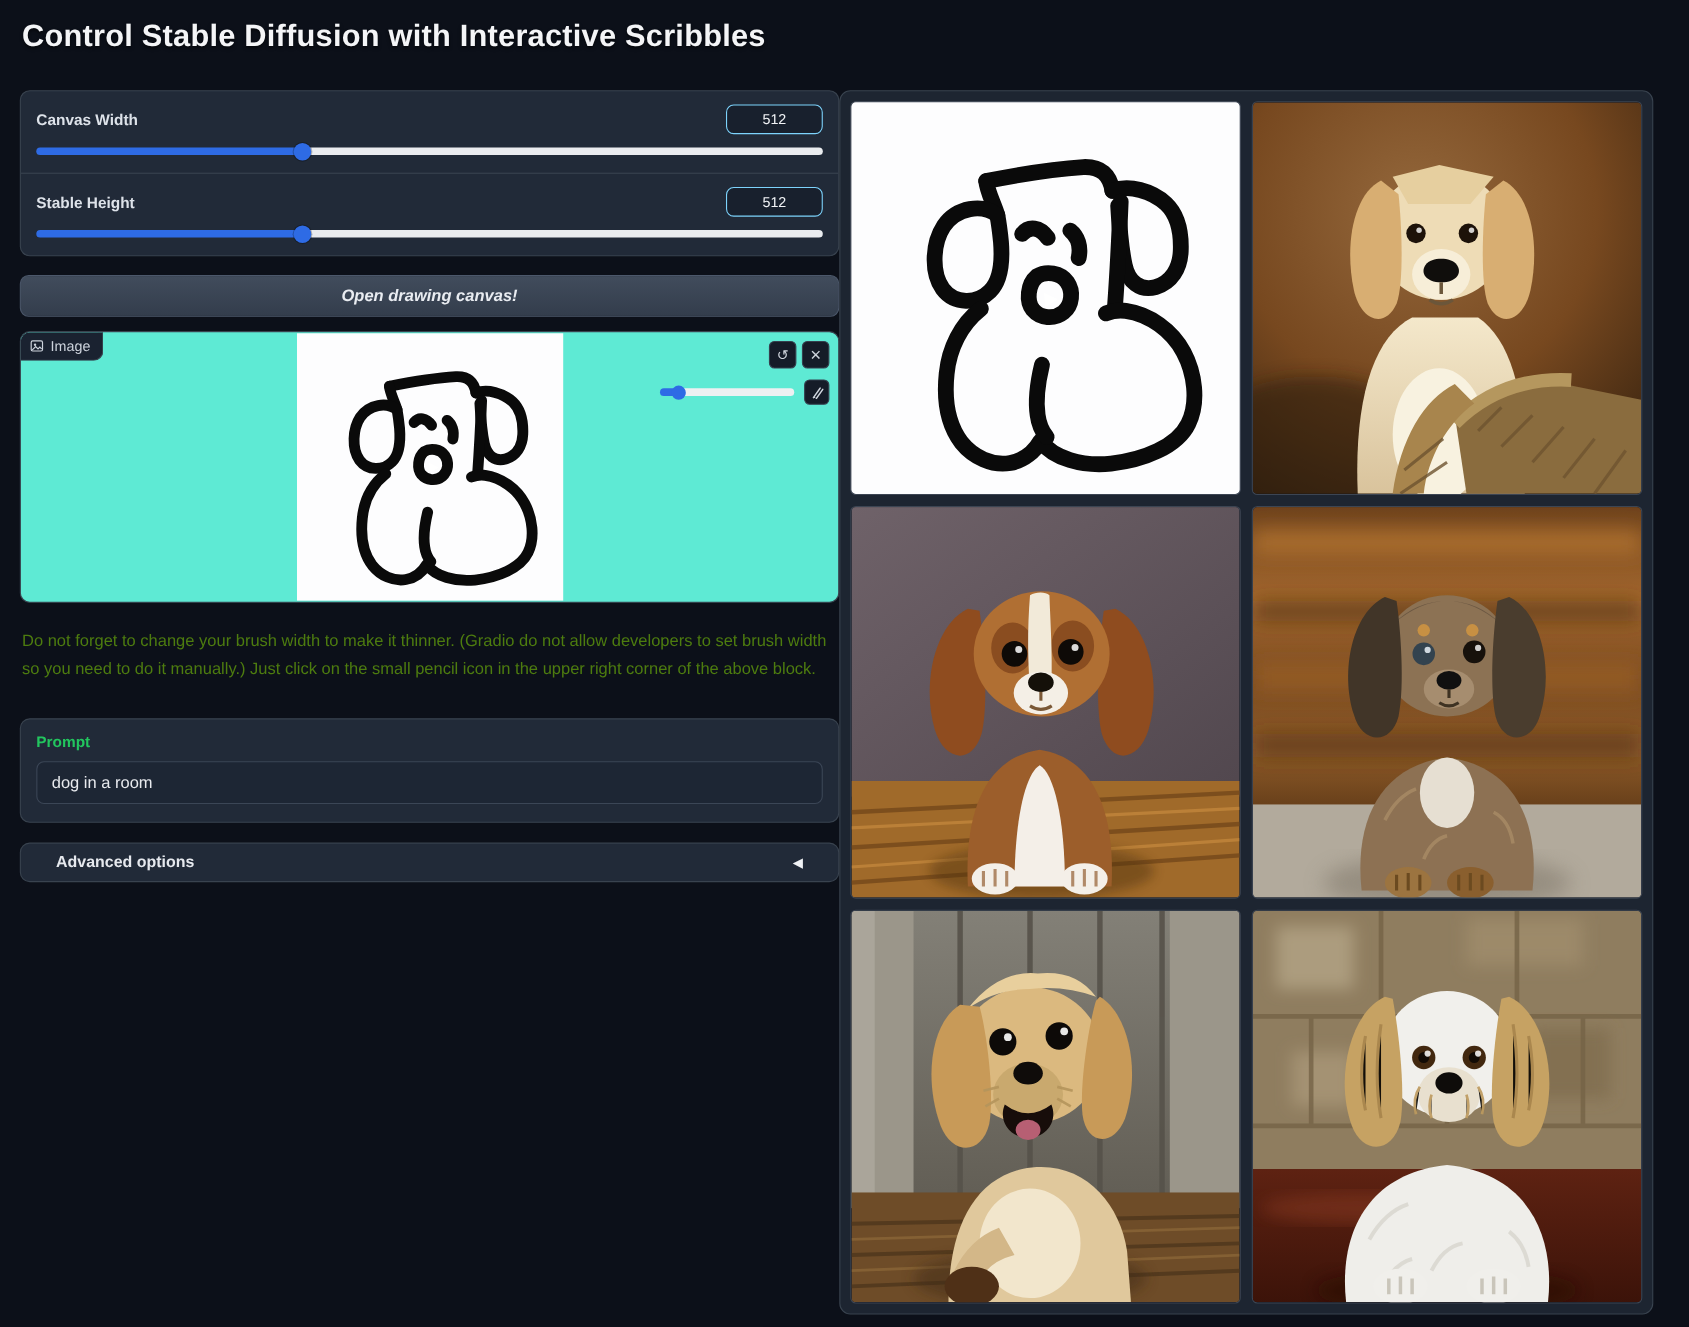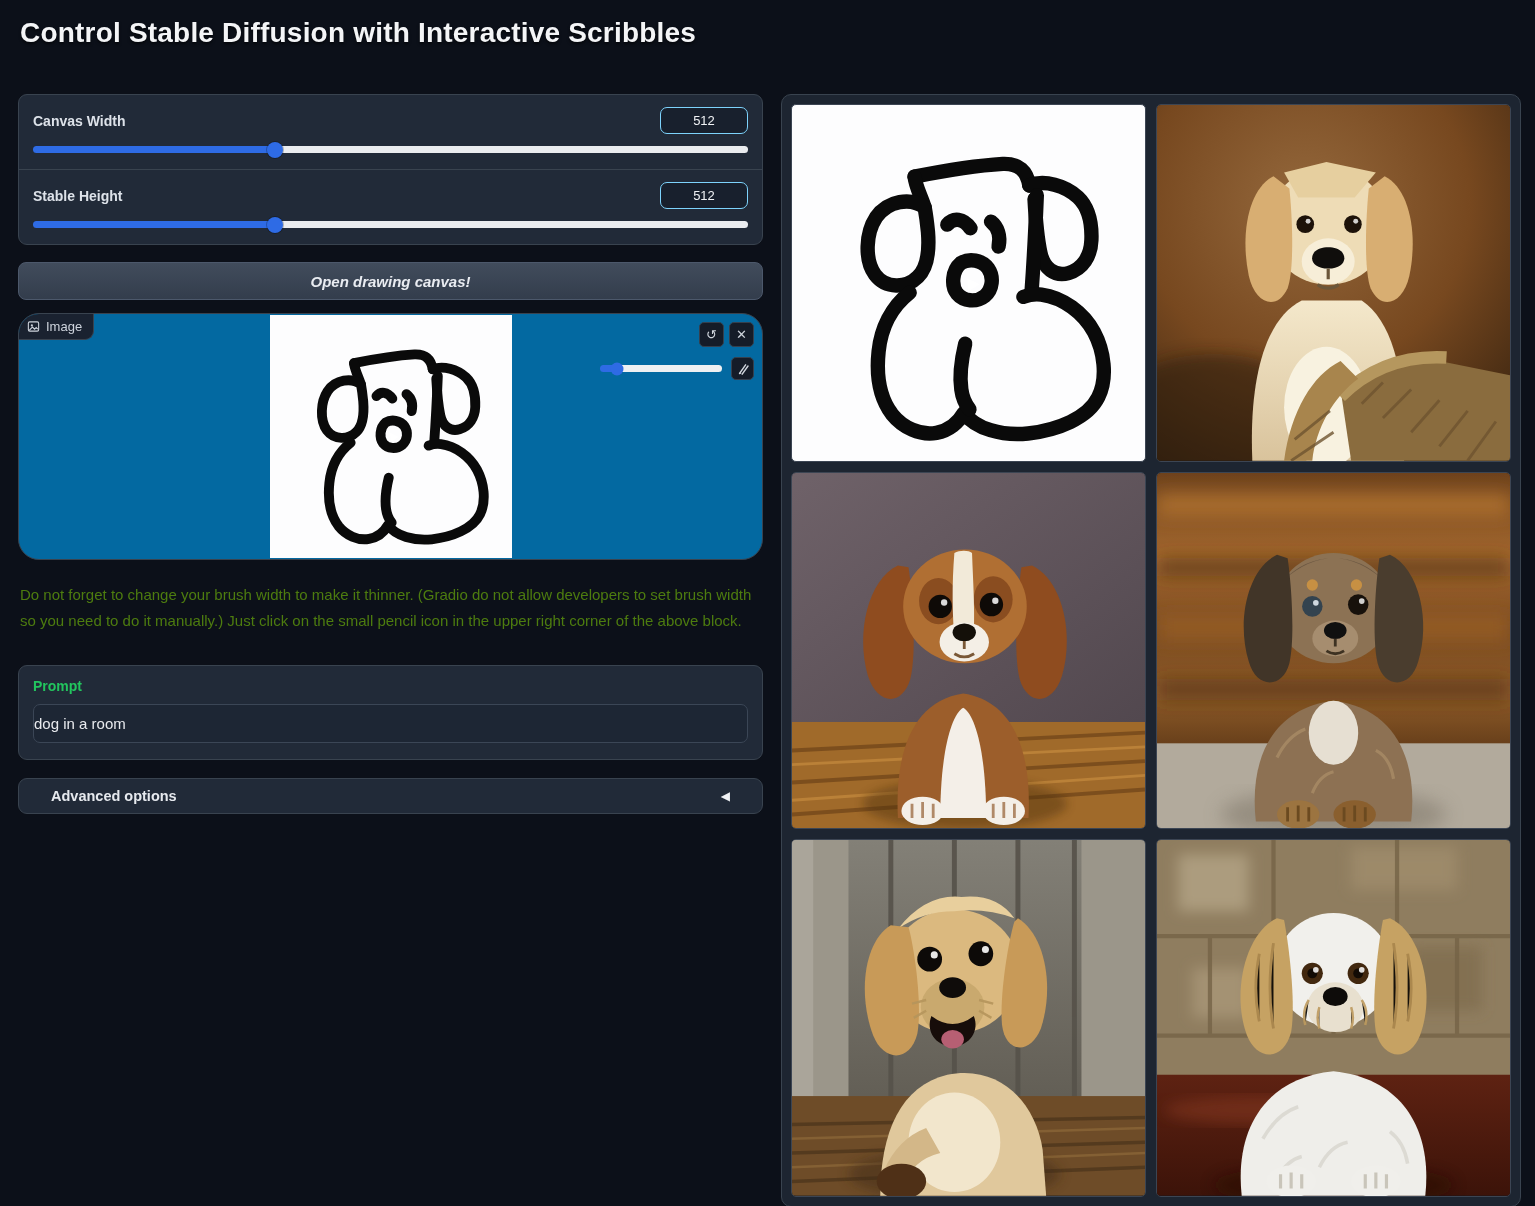--- a/index.html
+++ b/index.html
@@ -1,58 +1,58 @@
 <!DOCTYPE html>
 <html><head>
 <meta charset="utf-8">
 <style>
   html,body{margin:0;padding:0;background:#0c1019;width:1535px;height:1206px;overflow:hidden;
     font-family:"Liberation Sans",sans-serif;color:#e8eaee;-webkit-font-smoothing:antialiased;}
   .header{height:66px;display:flex;align-items:center;padding-left:20px;}
   .page-title{font-size:28px;font-weight:700;color:#f4f5f7;letter-spacing:.2px;text-shadow:0 2px 3px rgba(0,0,0,.6);}
-  .columns{display:flex;padding:0 14px 0 18px;margin-top:28px;justify-content:space-between;}
+  .columns{display:flex;padding:0 14px 0 18px;margin-top:16px;}
   .left-col{width:745px;flex:none;display:flex;flex-direction:column;}
   .right-col{width:740px;flex:none;}
 
   .panel{background:#212a38;border:1px solid #39434f;border-radius:9px;box-sizing:border-box;}
   .slider-row{padding:12px 14px 16px;}
   .slider-row + .slider-row{border-top:1px solid #39434f;}
   .slider-head{display:flex;justify-content:space-between;align-items:center;margin-bottom:12px;}
   .slider-label{font-size:14px;font-weight:600;color:#dde2e9;}
   .num-input{width:88px;height:27px;text-align:center;background:#18202d;border:1px solid #7dd3fc;
     border-radius:7px;color:#f0f2f5;font-size:13px;font-family:"Liberation Sans",sans-serif;box-sizing:border-box;}
   .track{position:relative;height:7px;border-radius:4px;background:linear-gradient(to right,#2e6be5 0 33.8%,#eaecef 33.8%);}
   .track .handle{position:absolute;top:50%;left:33.8%;transform:translate(-50%,-50%);
     width:16px;height:16px;border-radius:50%;background:#2e6be5;box-shadow:0 0 0 1px rgba(0,0,0,.25);}
   .big-btn{width:100%;background:linear-gradient(#414c5c,#333d4c);border:1px solid #4c586b;border-radius:8px;
     color:#e9ecf1;font-weight:700;font-size:15px;font-family:"Liberation Sans",sans-serif;cursor:pointer;}
   #open-canvas-btn{height:38px;margin-top:17px;font-style:italic;}
   #run-btn{height:42px;margin-top:19px;}
 
-  .image-block{position:relative;margin-top:13px;height:247px;background:#0369a1;border:1px solid #39434f;
-    border-radius:21px;box-sizing:border-box;overflow:hidden;}
+  .image-block{position:relative;margin-top:13px;height:247px;background:#5eead4;border:1px solid #39434f;
+    border-radius:9px;box-sizing:border-box;overflow:hidden;}
   .image-tab{position:absolute;top:0;left:0;display:flex;align-items:center;gap:6px;padding:5px 11px 5px 8px;
     background:#1a2230;border-right:1px solid #39434f;border-bottom:1px solid #39434f;
     border-radius:8px 0 9px 0;font-size:13px;color:#cdd3dc;z-index:3;}
   .draw-canvas{position:absolute;left:50%;top:1px;transform:translateX(-50%);width:242px;height:243px;background:#fdfdfe;}
   .corner-btns{position:absolute;top:8px;right:8px;display:flex;gap:5px;z-index:3;}
   .icon-btn{width:23px;height:23px;background:#151c28;border:1px solid #35404e;border-radius:5px;color:#cfd5dd;
     font-size:13px;line-height:1;display:flex;align-items:center;justify-content:center;cursor:pointer;}
   .brush-row{position:absolute;top:43px;right:8px;display:flex;align-items:center;gap:9px;z-index:3;}
   .brush-track{position:relative;width:122px;height:7px;border-radius:4px;
     background:linear-gradient(to right,#2e6be5 0 14%,#eef0f2 14%);}
   .brush-track .handle{position:absolute;top:50%;left:14%;transform:translate(-50%,-50%);
     width:13px;height:13px;border-radius:50%;background:#2e6be5;}
 
   .note{margin:22px 2px 0;font-size:15px;line-height:1.75;color:#4d7c0f;max-width:742px;}
 
   .prompt-panel{margin-top:30px;padding:12px 14px 16px;}
   .prompt-label{font-size:14px;font-weight:600;color:#22c55e;margin-bottom:10px;}
   .prompt-input{width:100%;height:39px;background:#1d2634;border:1px solid #3b4656;border-radius:7px;
-    color:#e8eaee;font-size:15px;padding:0 0;box-sizing:border-box;font-family:"Liberation Sans",sans-serif;}
+    color:#e8eaee;font-size:15px;padding:0 13px;box-sizing:border-box;font-family:"Liberation Sans",sans-serif;}
 
   .accordion{margin-top:18px;height:36px;display:flex;justify-content:space-between;align-items:center;
     padding:0 32px;cursor:pointer;}
   .accordion-label{font-size:14.5px;font-weight:600;color:#e6e9ee;}
   .accordion-caret{font-size:12px;color:#f0f2f5;}
 
   .gallery{height:1113px;background:#1d2531;border:1px solid #39434f;border-radius:10px;box-sizing:border-box;
     padding:9px;display:grid;grid-template-columns:1fr 1fr;grid-template-rows:1fr 1fr 1fr;gap:10px;}
   .tile{border:1px solid #3c4553;border-radius:5px;overflow:hidden;background:#10151f;cursor:pointer;}
   .tile svg{display:block;width:100%;height:100%;}

